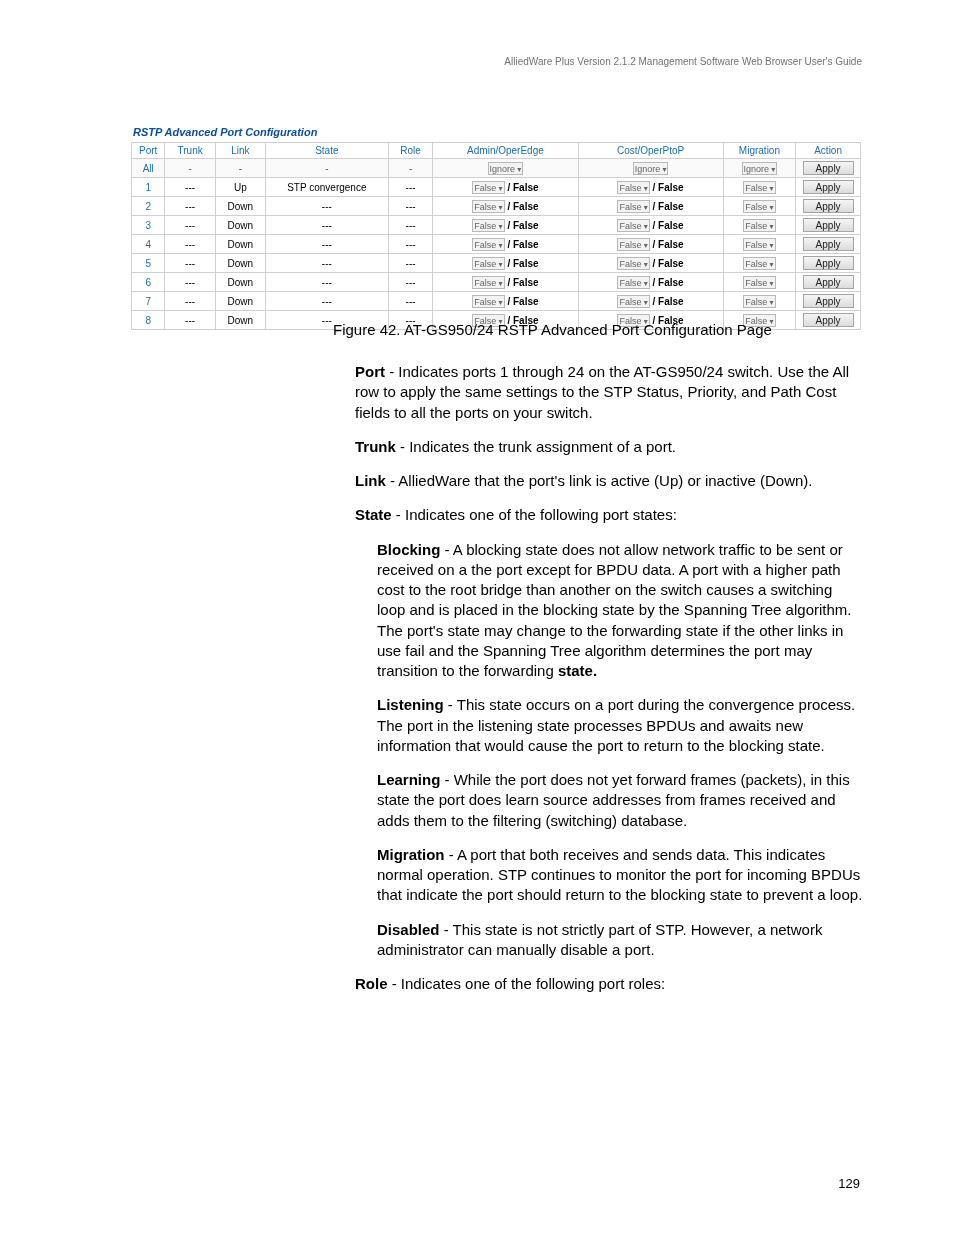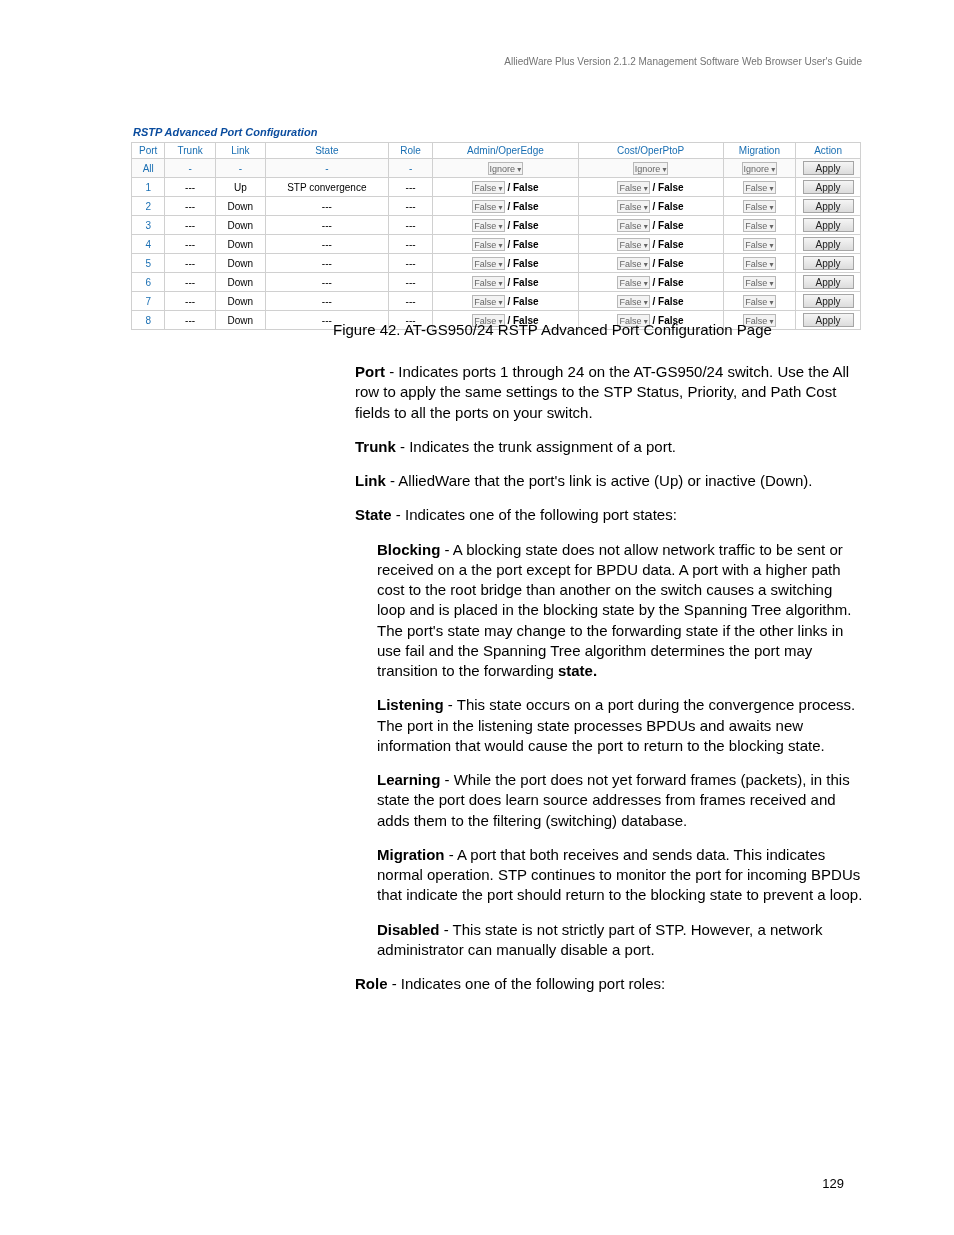--- a/index.html
+++ b/index.html
@@ -89,21 +89,21 @@
     width: 530px;
     font-size: 15px;
     line-height: 1.35;
   }
   .body-text p { margin-bottom: 14px; }
   .indent1 { padding-left: 22px; }
   .indent2 { padding-left: 44px; }
   .page-num {
     position: absolute;
     bottom: 44px;
-    right: 110px;
+    right: 94px;
     font-size: 13px;
   }
   b { font-weight: bold; }
 </style>
 </head>
 <body>
 
 <div class="header-title">AlliedWare Plus Version 2.1.2 Management Software Web Browser User's Guide</div>
 
 <div class="screenshot-area">

